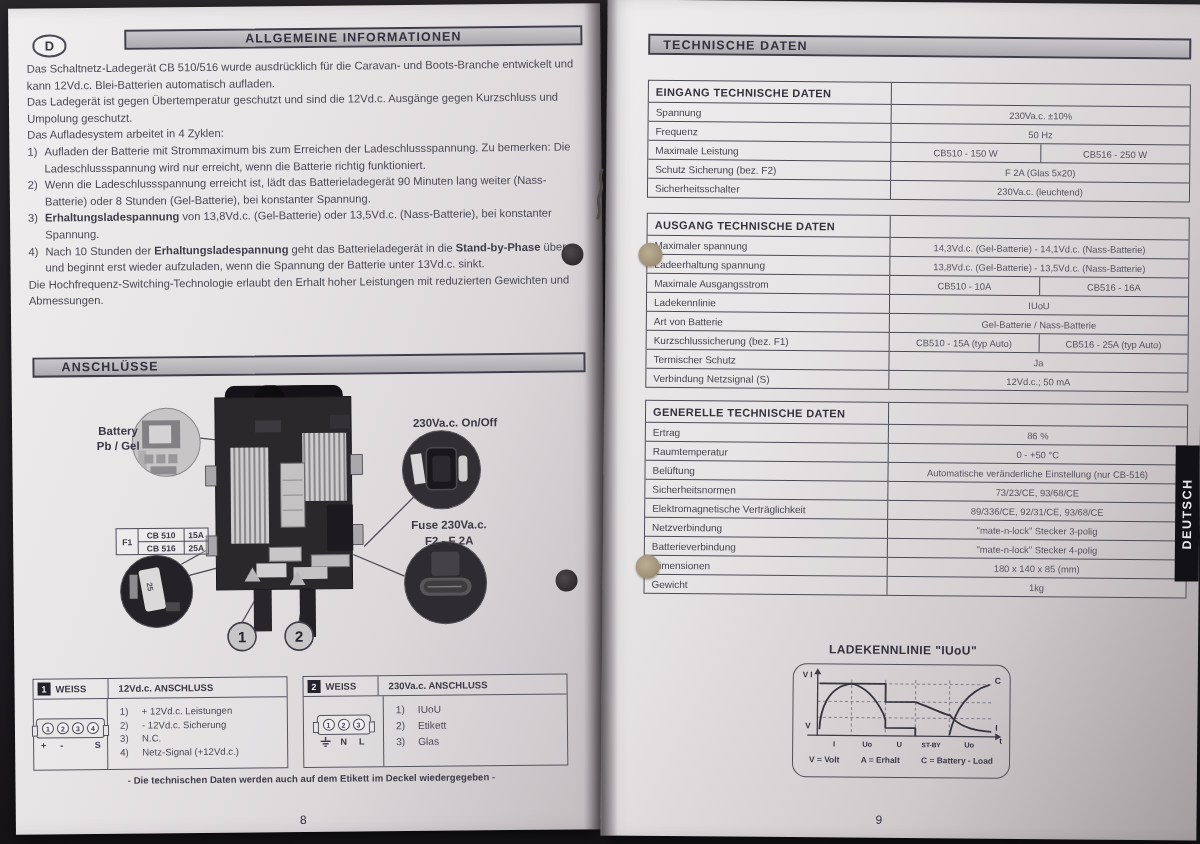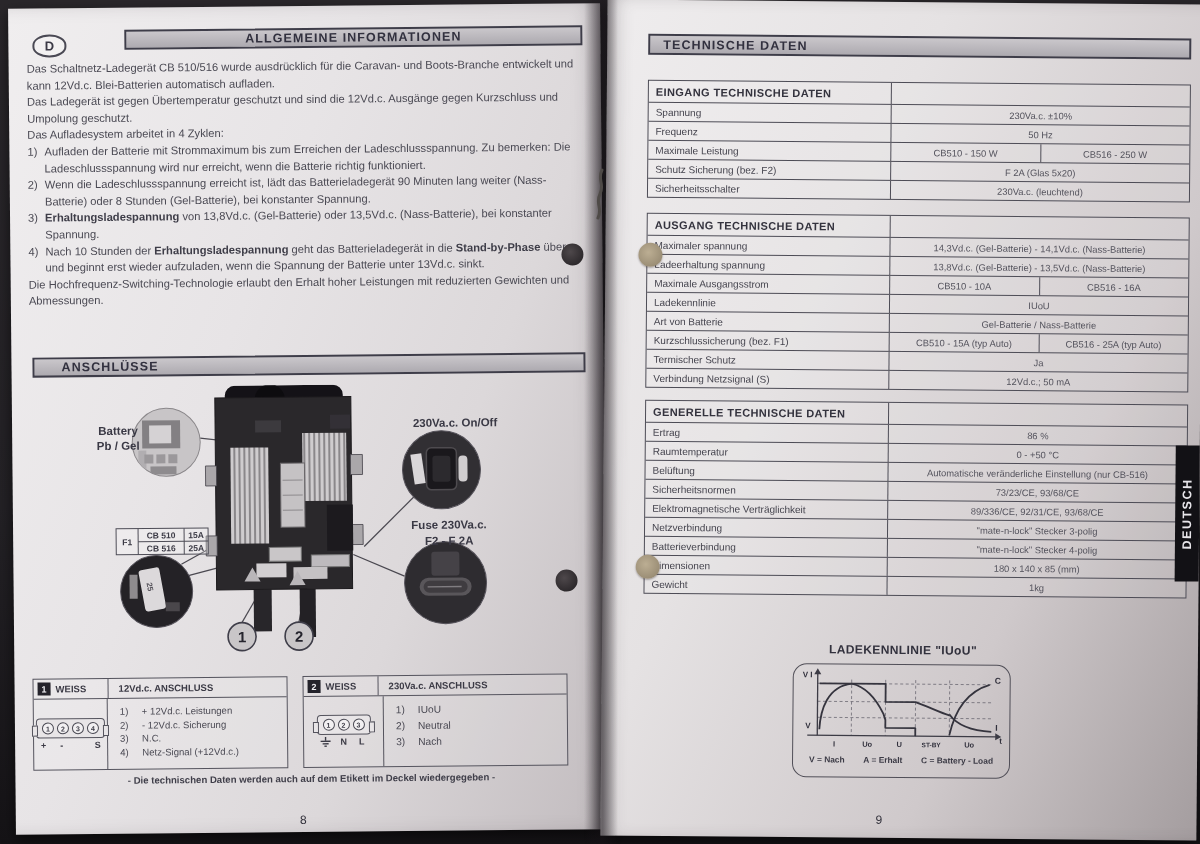--- a/index.html
+++ b/index.html
@@ -314,25 +314,25 @@
             <span>L</span>
           </div>
         </div>
         <div class="crcol" style="font-size:10.2px;">
           <div class="li" style="line-height:16px;">
               <span class="n">1)</span>
               <span>IUoU</span>
             </div>
           <div class="li" style="line-height:16px;">
               <span class="n">2)</span>
-              <span>Neutral</span>
+              <span>Etikett</span>
             </div>
           <div class="li" style="line-height:16px;">
               <span class="n">3)</span>
-              <span>Nach</span>
+              <span>Glas</span>
             </div>
         </div>
       </div>
     </div>
 
     <div id="footer-note" style="top:767px;">- Die technischen Daten werden auch auf dem Etikett im Deckel wiedergegeben -</div>
     <div class="pgnum" style="left:0;width:575px;text-align:center;top:807px;">8</div>
 
     <div class="hole dark" style="left:551px;top:240px;"></div>
     <div class="hole dark" style="left:542px;top:566px;"></div>
@@ -494,21 +494,21 @@
         </g>
         <g font-size="7.5" font-weight="bold" fill="#32313d" text-anchor="middle">
           <text x="39" y="79">I</text>
           <text x="72" y="79">Uo</text>
           <text x="104" y="79">U</text>
           <text x="136" y="79" font-size="6.5">ST-BY</text>
           <text x="174" y="79">Uo</text>
         </g>
       </svg>
       <div id="chart-legend">
-        <span>V = Nach</span>
+        <span>V = Volt</span>
         <span>A = Erhalt</span>
         <span>C = Battery - Load</span>
       </div>
     </div>
 
     <div class="pgnum" style="left:275px;top:811px;">9</div>
 
     <div class="hole tan" style="left:33px;top:243px;"></div>
     <div class="hole tan" style="left:33px;top:555px;"></div>
   </div>

